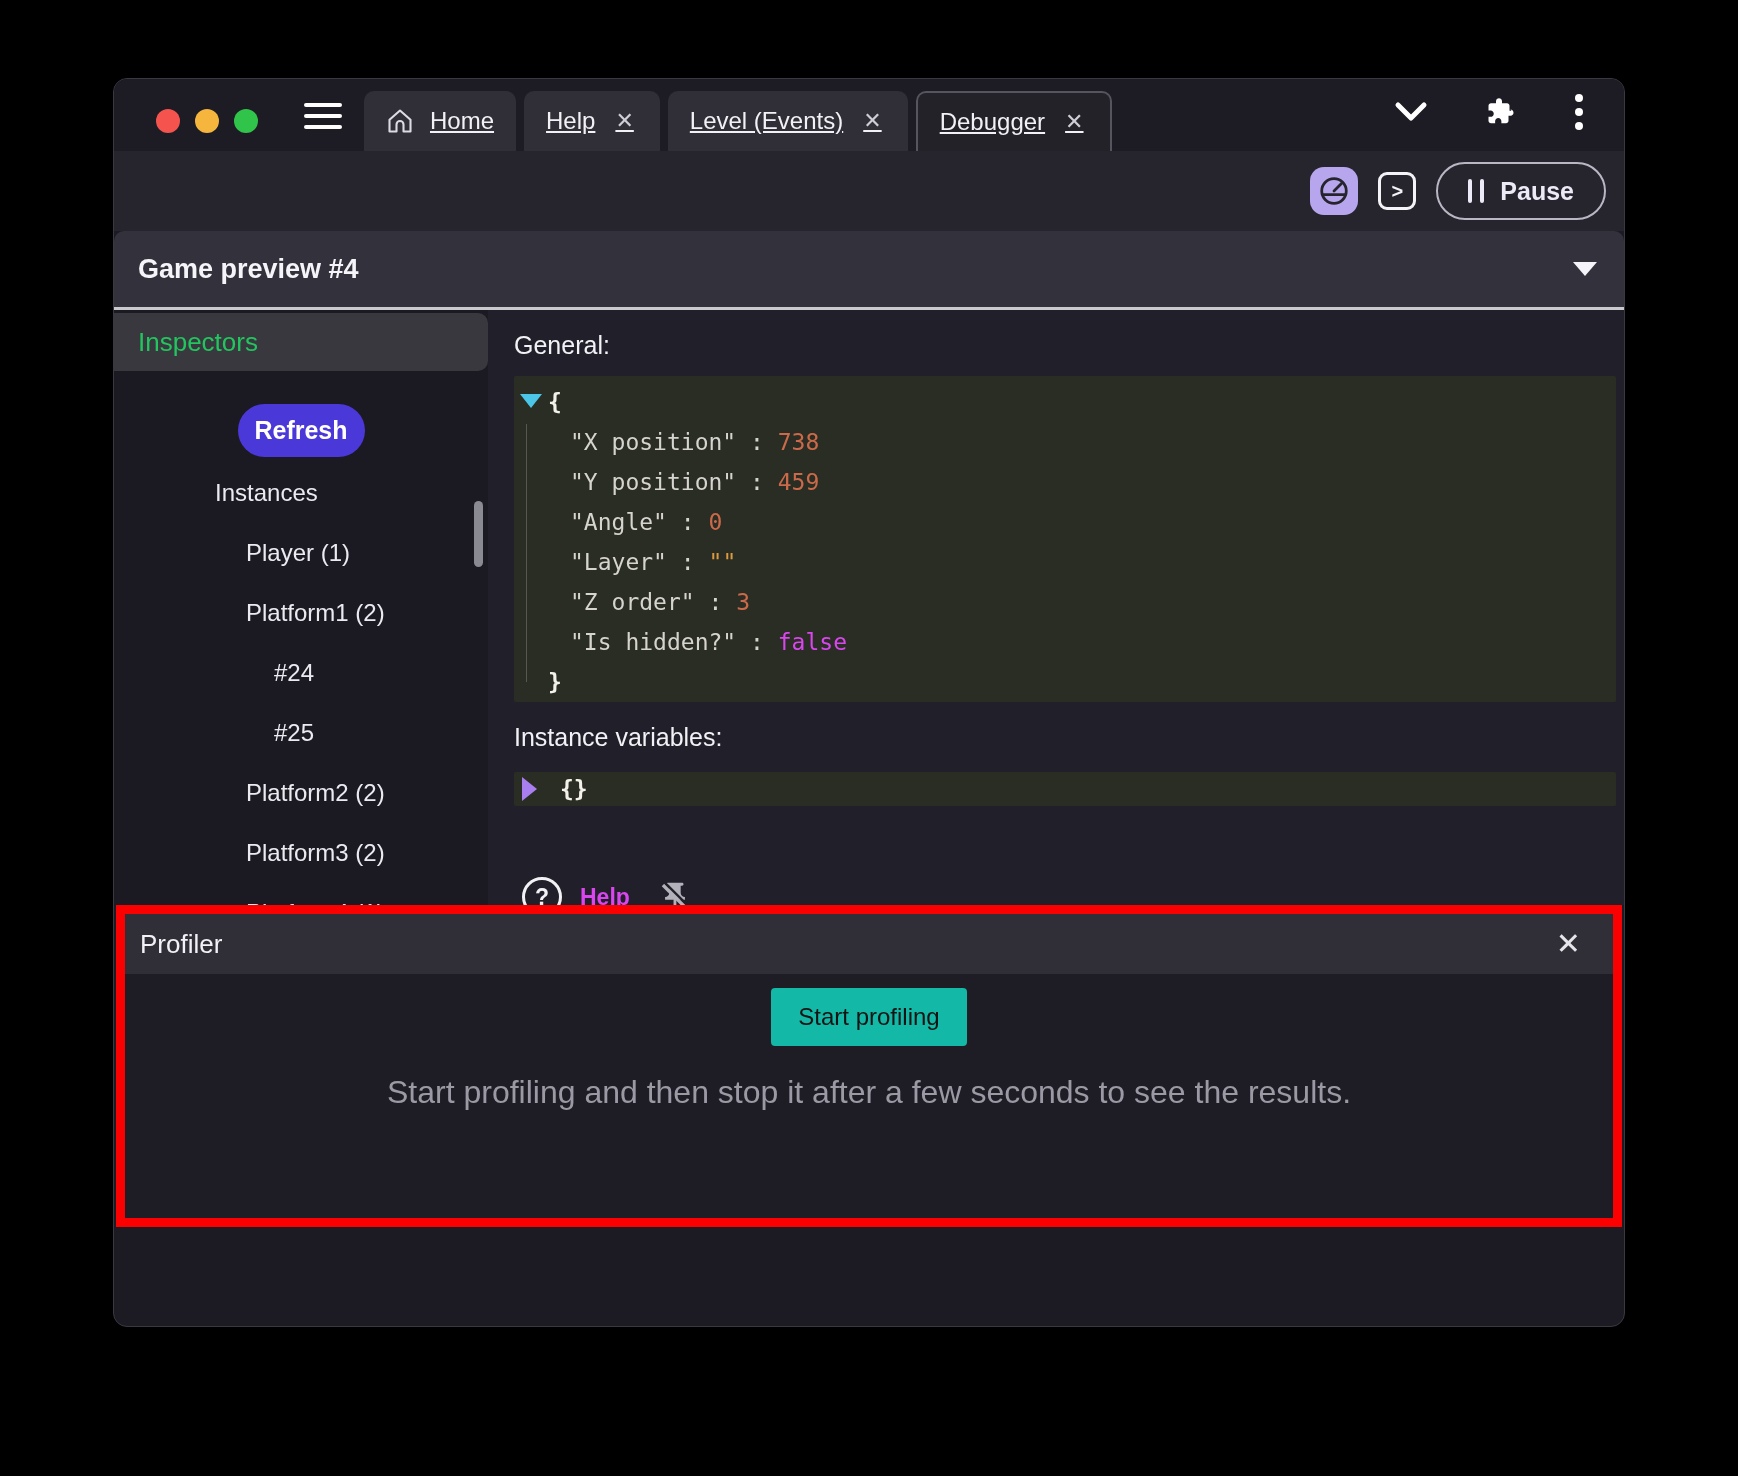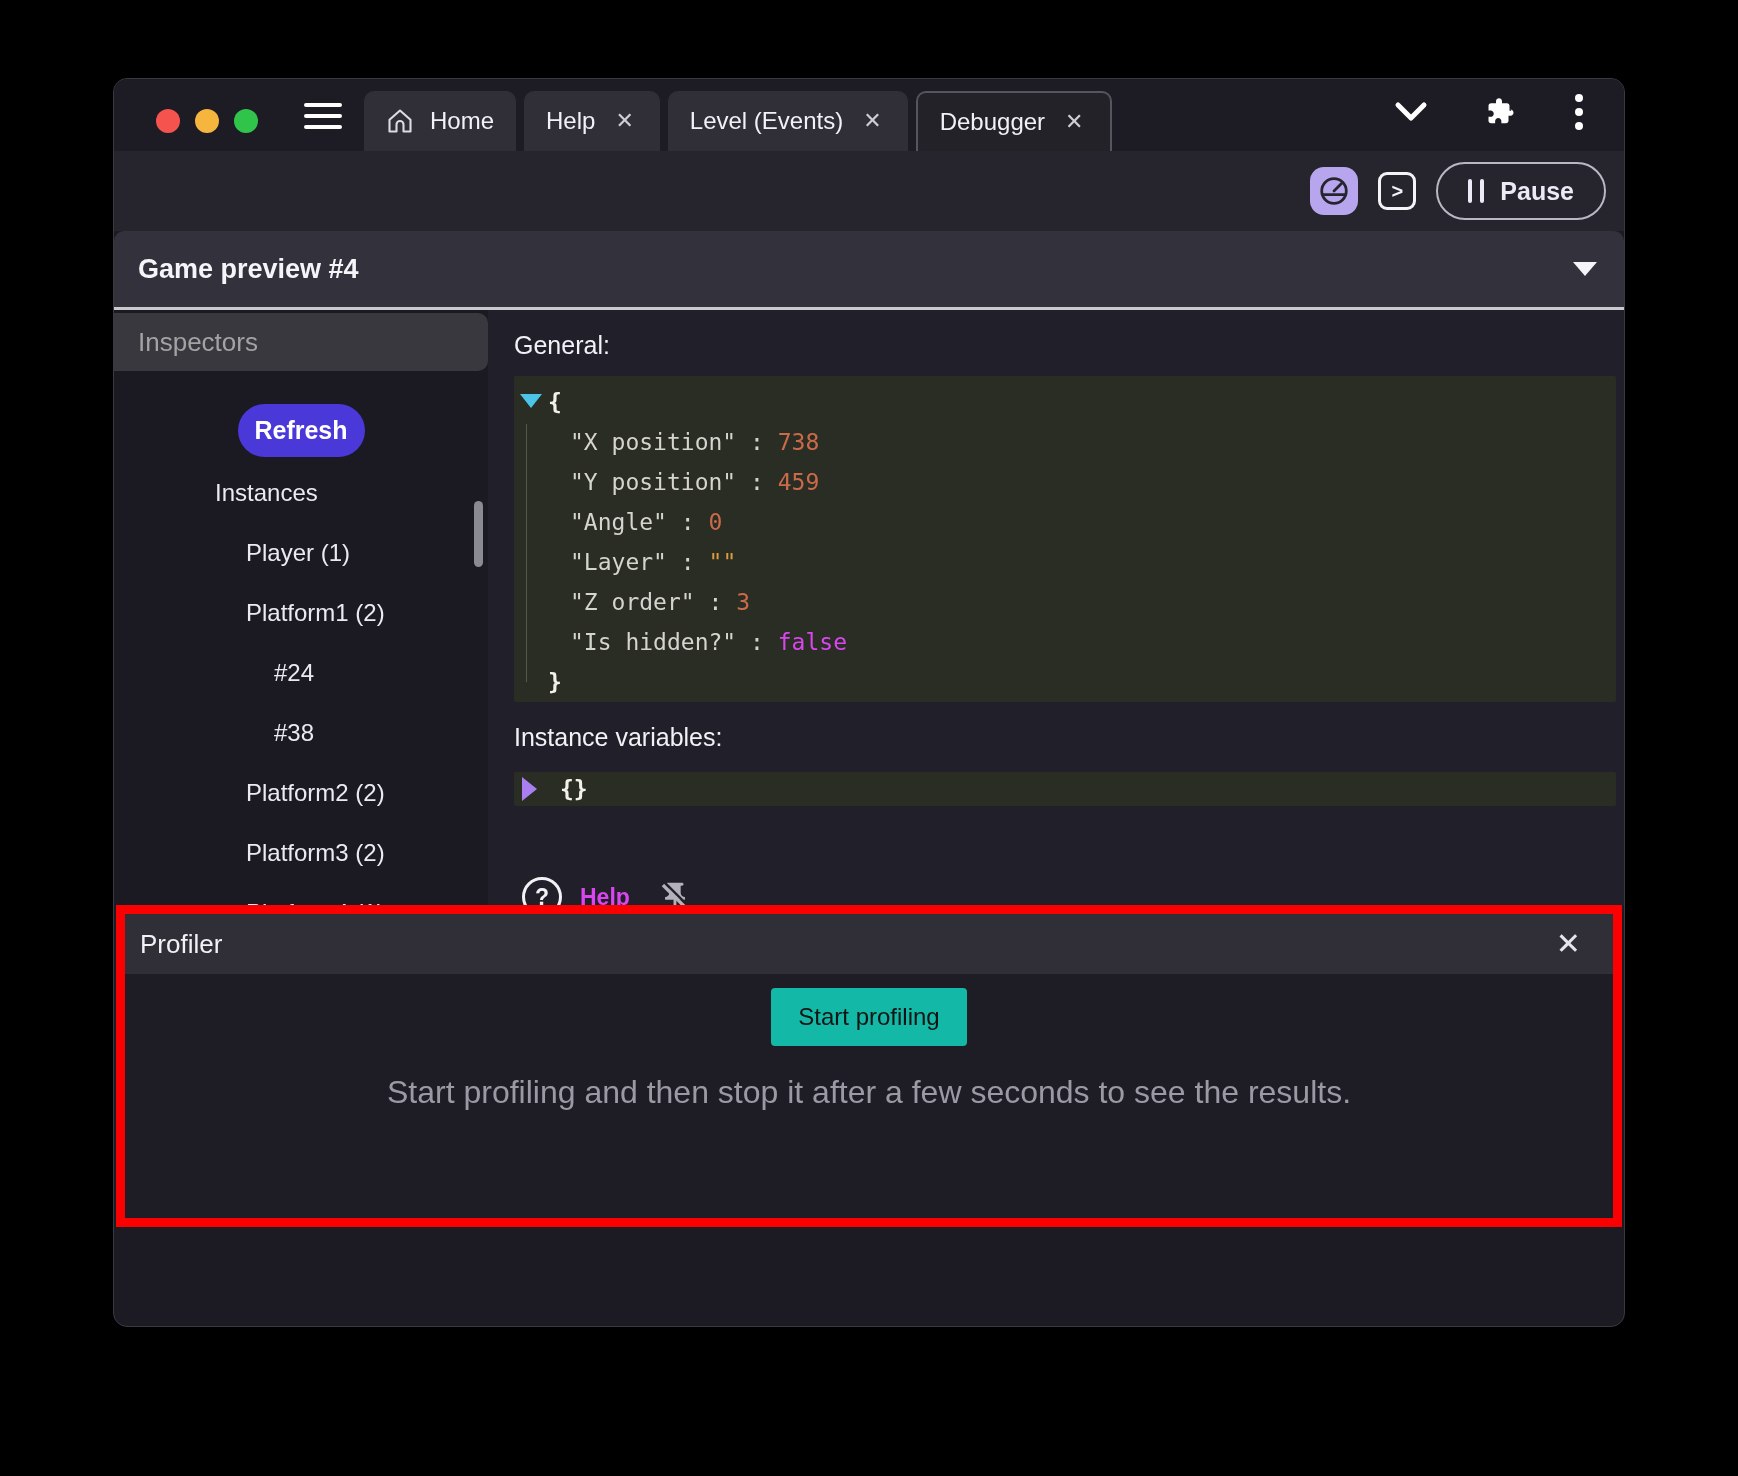--- a/index.html
+++ b/index.html
@@ -12,21 +12,21 @@
 
   
   .tabbar { height:72px; background:#1d1c24; display:flex; align-items:flex-end; }
   .traffic { display:flex; gap:15px; align-items:center; margin:0 0 18px 42px; }
   .light { width:24px; height:24px; border-radius:50%; }
   .light.red { background:#f4544d; } .light.yellow { background:#f6b53d; } .light.green { background:#30c54a; }
   .hamburger { width:38px; margin:0 0 22px 46px; display:flex; flex-direction:column; gap:7px; cursor:pointer; }
   .hamburger span { display:block; height:4px; border-radius:2px; background:#fff; }
   .tabs { display:flex; gap:8px; margin-left:22px; }
   .tab { height:60px; padding:16px 22px; display:flex; align-items:center; gap:16px;
-    background:#302f38; border-radius:10px 10px 0 0; color:#f2f1f5; font-size:24px; }
+    background:#302f38; border-radius:10px 10px 0 0; color:#f2f1f5; font-size:24px;text-decoration:underline; }
   .tab.active { background:#232229; border:2px solid #56555f; border-bottom:none; }
   .tab .close { color:#cfced6; font-size:22px; padding:2px 4px; cursor:pointer; }
   .tab .home-ic { width:28px; height:28px; }
   .tabbar-right { margin-left:auto; display:flex; align-items:center; gap:58px; padding:0 40px 20px 0; }
   .tabbar-right svg { display:block; }
 
   
   .toolbar { height:80px; background:#26252e; display:flex; align-items:center;
     justify-content:flex-end; gap:20px; padding-right:18px; }
   .gauge-btn { width:48px; height:48px; border-radius:14px; background:#b7a6ee;
@@ -47,21 +47,21 @@
   .caret-down { margin-left:auto; width:0; height:0;
     border-left:12px solid transparent; border-right:12px solid transparent;
     border-top:14px solid #f5f4f8; cursor:pointer; }
 
   .hdivider { height:3px; background:#c9c9ce; }
 
   
   .content { height:595px; display:flex; overflow:hidden; position:relative; }
   .sidebar { width:374px; background:#1b1a22; position:relative; flex:none; }
   .sidebar-header { margin-top:3px; height:58px; background:#39383f; border-radius:0 10px 10px 0;
-    display:flex; align-items:center; padding-left:24px; color:#a3a3a3; font-size:26px; }
+    display:flex; align-items:center; padding-left:24px; color:#22c55e; font-size:26px; }
   .refresh-btn { display:block; margin:33px auto 0; width:127px; height:53px;
     border:none; border-radius:27px; background:#4b38d8; color:#fff;
     font-size:25px; font-weight:bold; font-family:inherit; cursor:pointer; }
   .side-list { margin-top:6px; }
   .side-item { height:60px; display:flex; align-items:center; color:#eceaf1; font-size:24px; cursor:pointer; }
   .side-item.i1 { padding-left:101px; }
   .side-item.i2 { padding-left:132px; }
   .side-item.i3 { padding-left:160px; }
   .side-scrollbar { position:absolute; left:360px; top:191px; width:9px; height:66px;
     border-radius:5px; background:#8a8a92; }
@@ -187,21 +187,21 @@
 
   <div class="content">
     <div class="sidebar">
       <div class="sidebar-header">Inspectors</div>
       <button class="refresh-btn">Refresh</button>
       <div class="side-list">
         <div class="side-item i1">Instances</div>
         <div class="side-item i2">Player (1)</div>
         <div class="side-item i2">Platform1 (2)</div>
         <div class="side-item i3">#24</div>
-        <div class="side-item i3">#38</div>
+        <div class="side-item i3">#25</div>
         <div class="side-item i2">Platform2 (2)</div>
         <div class="side-item i2">Platform3 (2)</div>
         <div class="side-item i2">Platform4 (1)</div>
       </div>
       <div class="side-scrollbar"></div>
     </div>
 
     <div class="main">
       <div class="section-label">General:</div>
 

